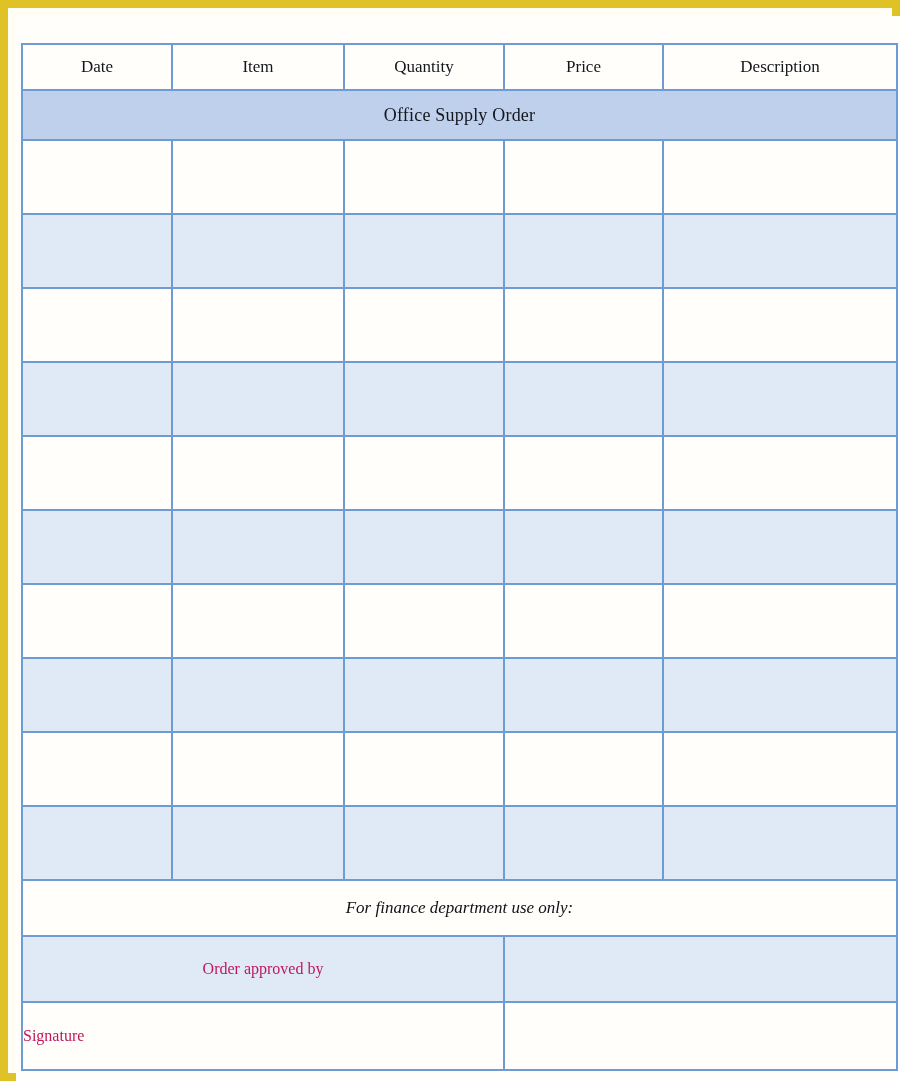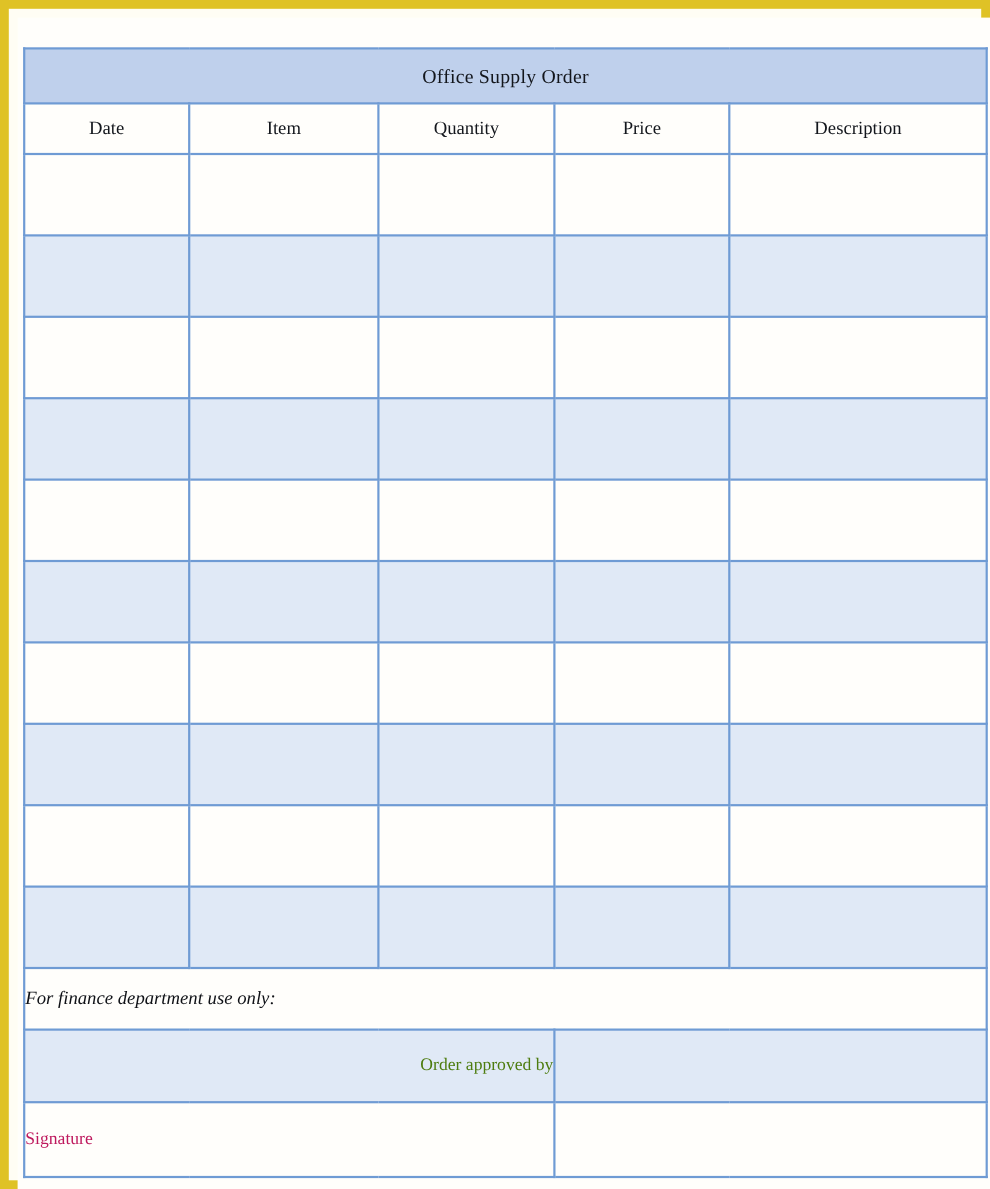--- a/index.html
+++ b/index.html
@@ -105,34 +105,34 @@
   .data-cell {
     height: 72px;
   }
   tr.row-white .data-cell { background: #fffefb; }
   tr.row-blue  .data-cell { background: #e0e9f6; }
 
   
   .finance-note-cell {
     background: #fffefb;
     height: 54px;
-    text-align: left;
+    text-align: center;
     padding-left: 15px;
     font-size: 17px;
     font-weight: bold;
     font-style: italic;
     color: #0f1116;
   }
   .approve-label-cell {
     background: #e0e9f6;
     height: 64px;
-    text-align: right;
+    text-align: center;
     padding-left: 15px;
     font-size: 16px;
-    color: #4d7c0f;
+    color: #be185d;
   }
   .approve-value-cell {
     background: #e0e9f6;
     height: 64px;
   }
   .sign-label-cell {
     background: #fffefb;
     height: 66px;
     text-align: left;
     padding-left: 15px;
@@ -166,31 +166,31 @@
   <table id="order-table">
     <colgroup>
       <col class="c-date">
         <col class="c-item">
         <col class="c-qty">
         <col class="c-price">
         <col class="c-desc">
     </colgroup>
     <tbody>
       <tr>
-        <td class="title-cell" colspan="5">Office Supply Order</td>
-      </tr>
-
-      <tr>
         <td class="col-head">Date</td>
         <td class="col-head">Item</td>
         <td class="col-head">Quantity</td>
         <td class="col-head">Price</td>
         <td class="col-head">Description</td>
       </tr>
 
+      <tr>
+        <td class="title-cell" colspan="5">Office Supply Order</td>
+      </tr>
+
       <tr class="row-white">
         <td class="data-cell"></td>
         <td class="data-cell"></td>
         <td class="data-cell"></td>
         <td class="data-cell"></td>
         <td class="data-cell"></td>
       </tr>
       <tr class="row-blue">
         <td class="data-cell"></td>
         <td class="data-cell"></td>

